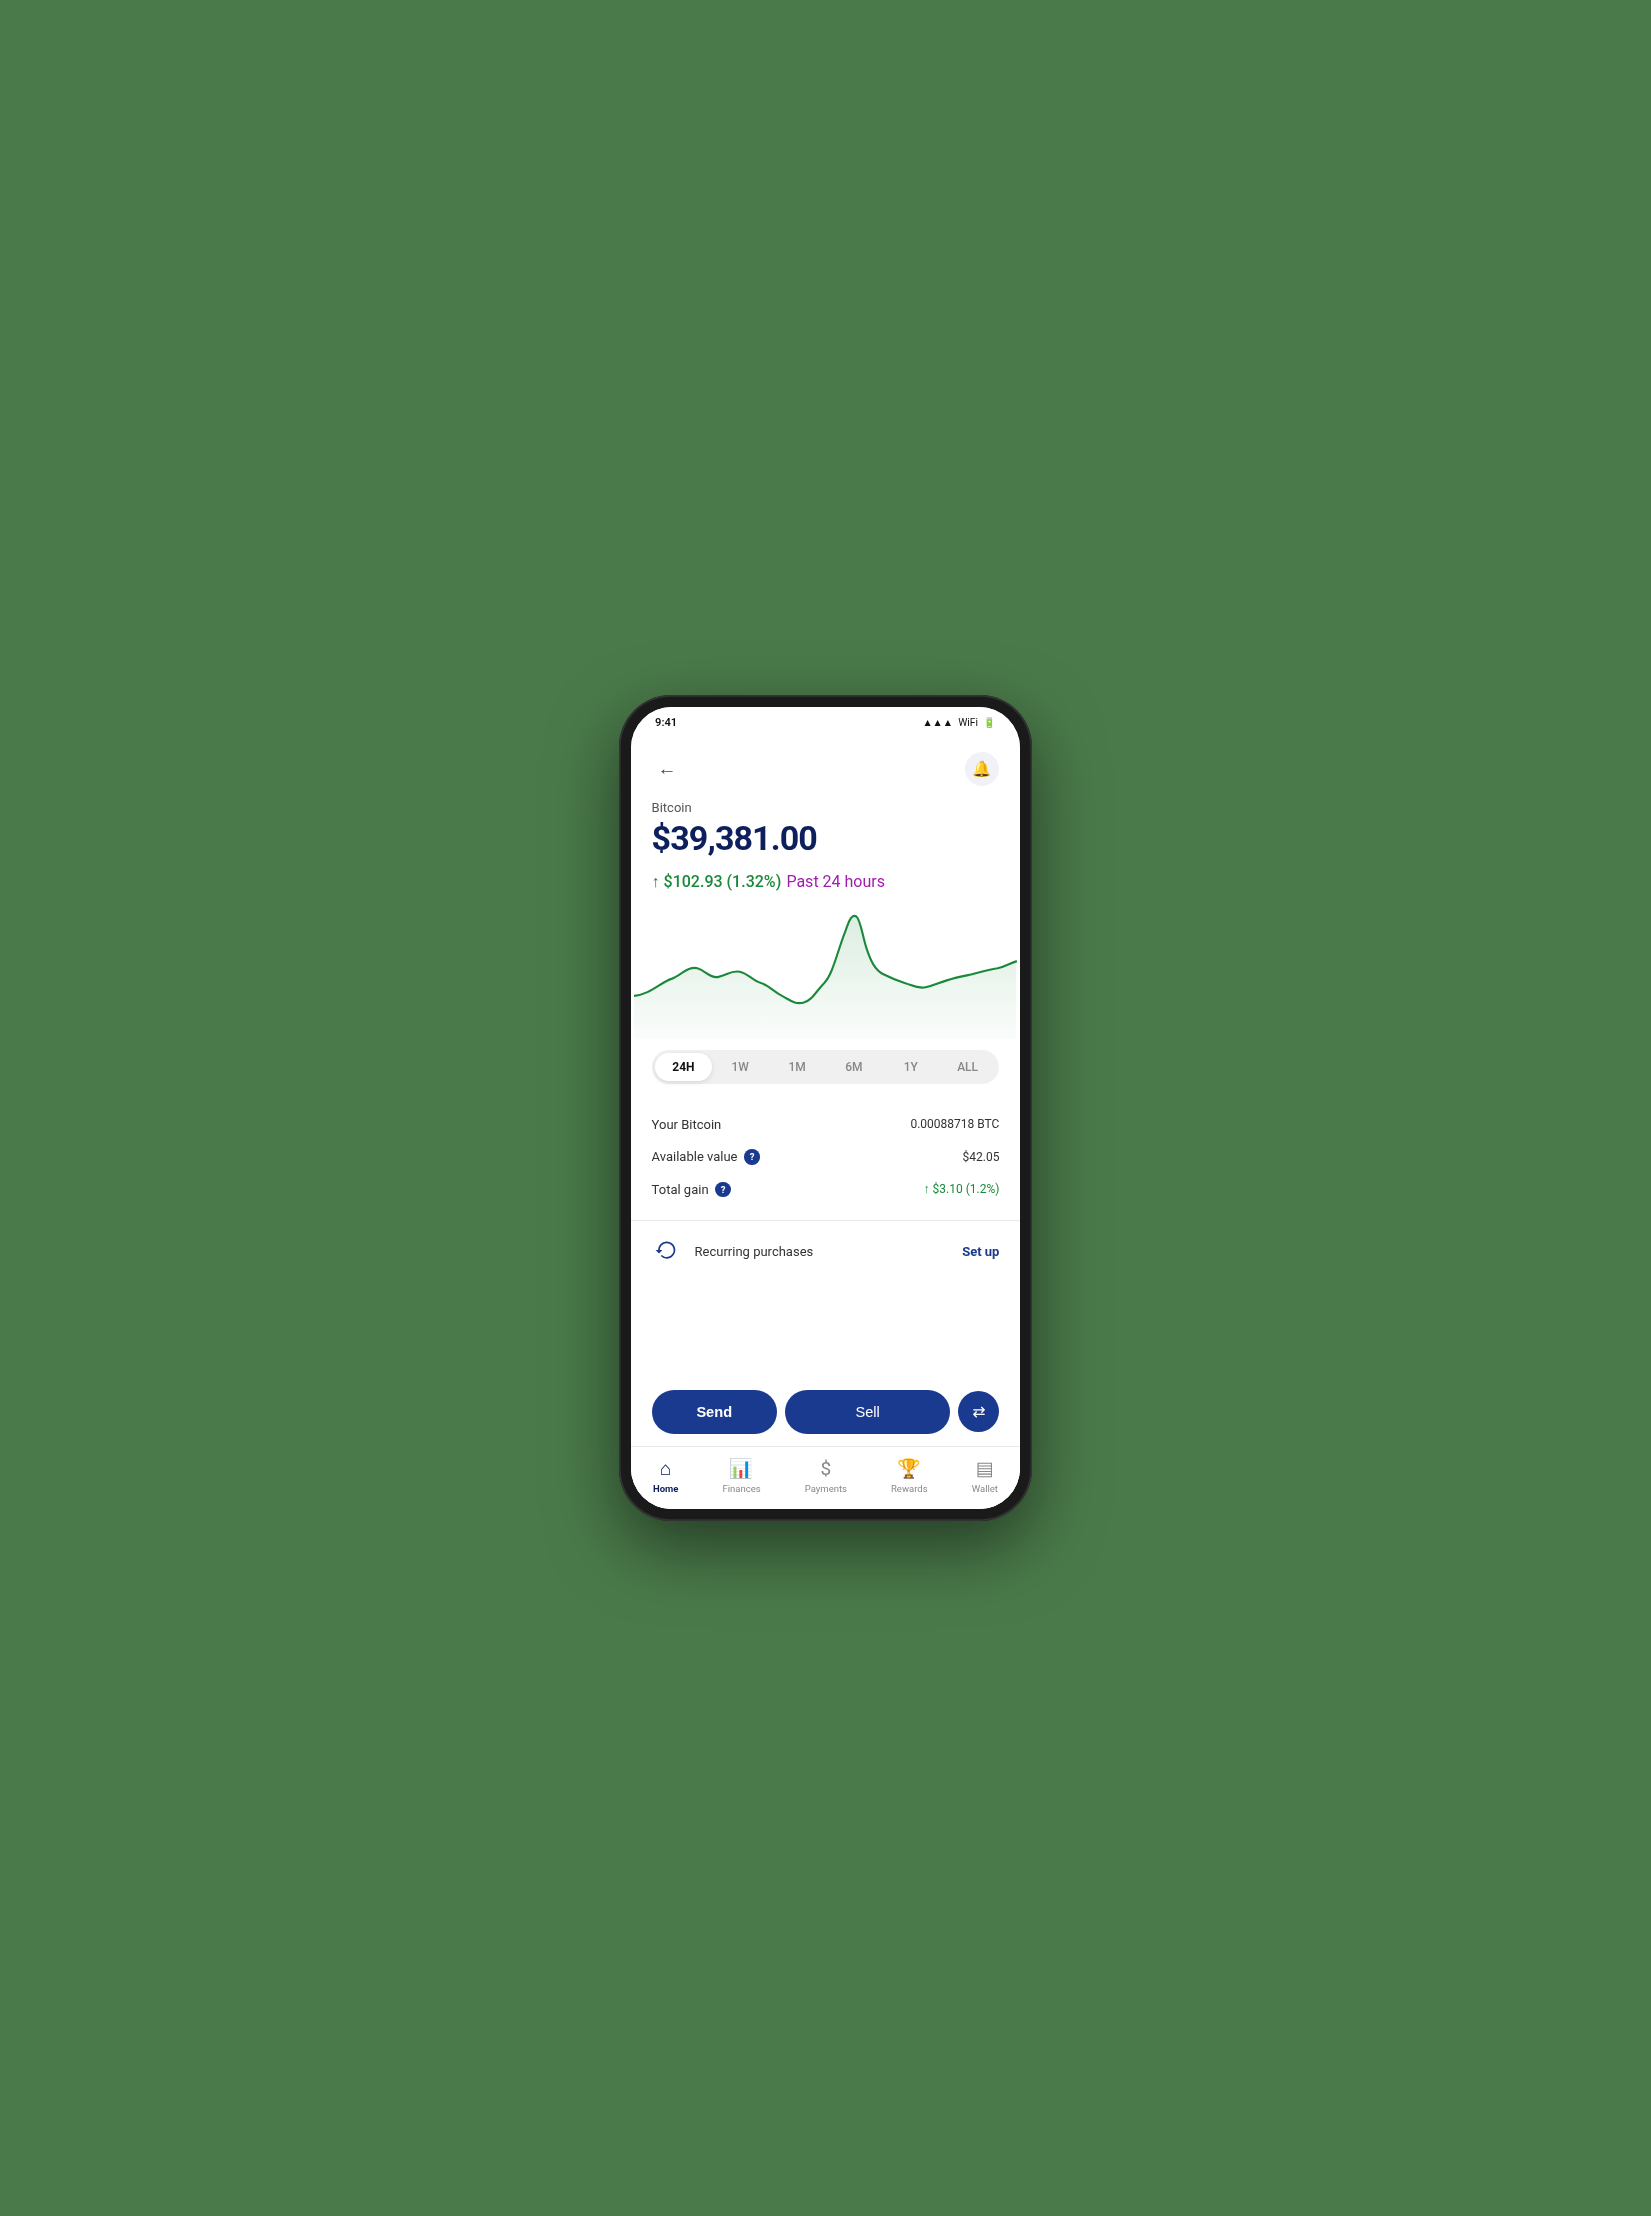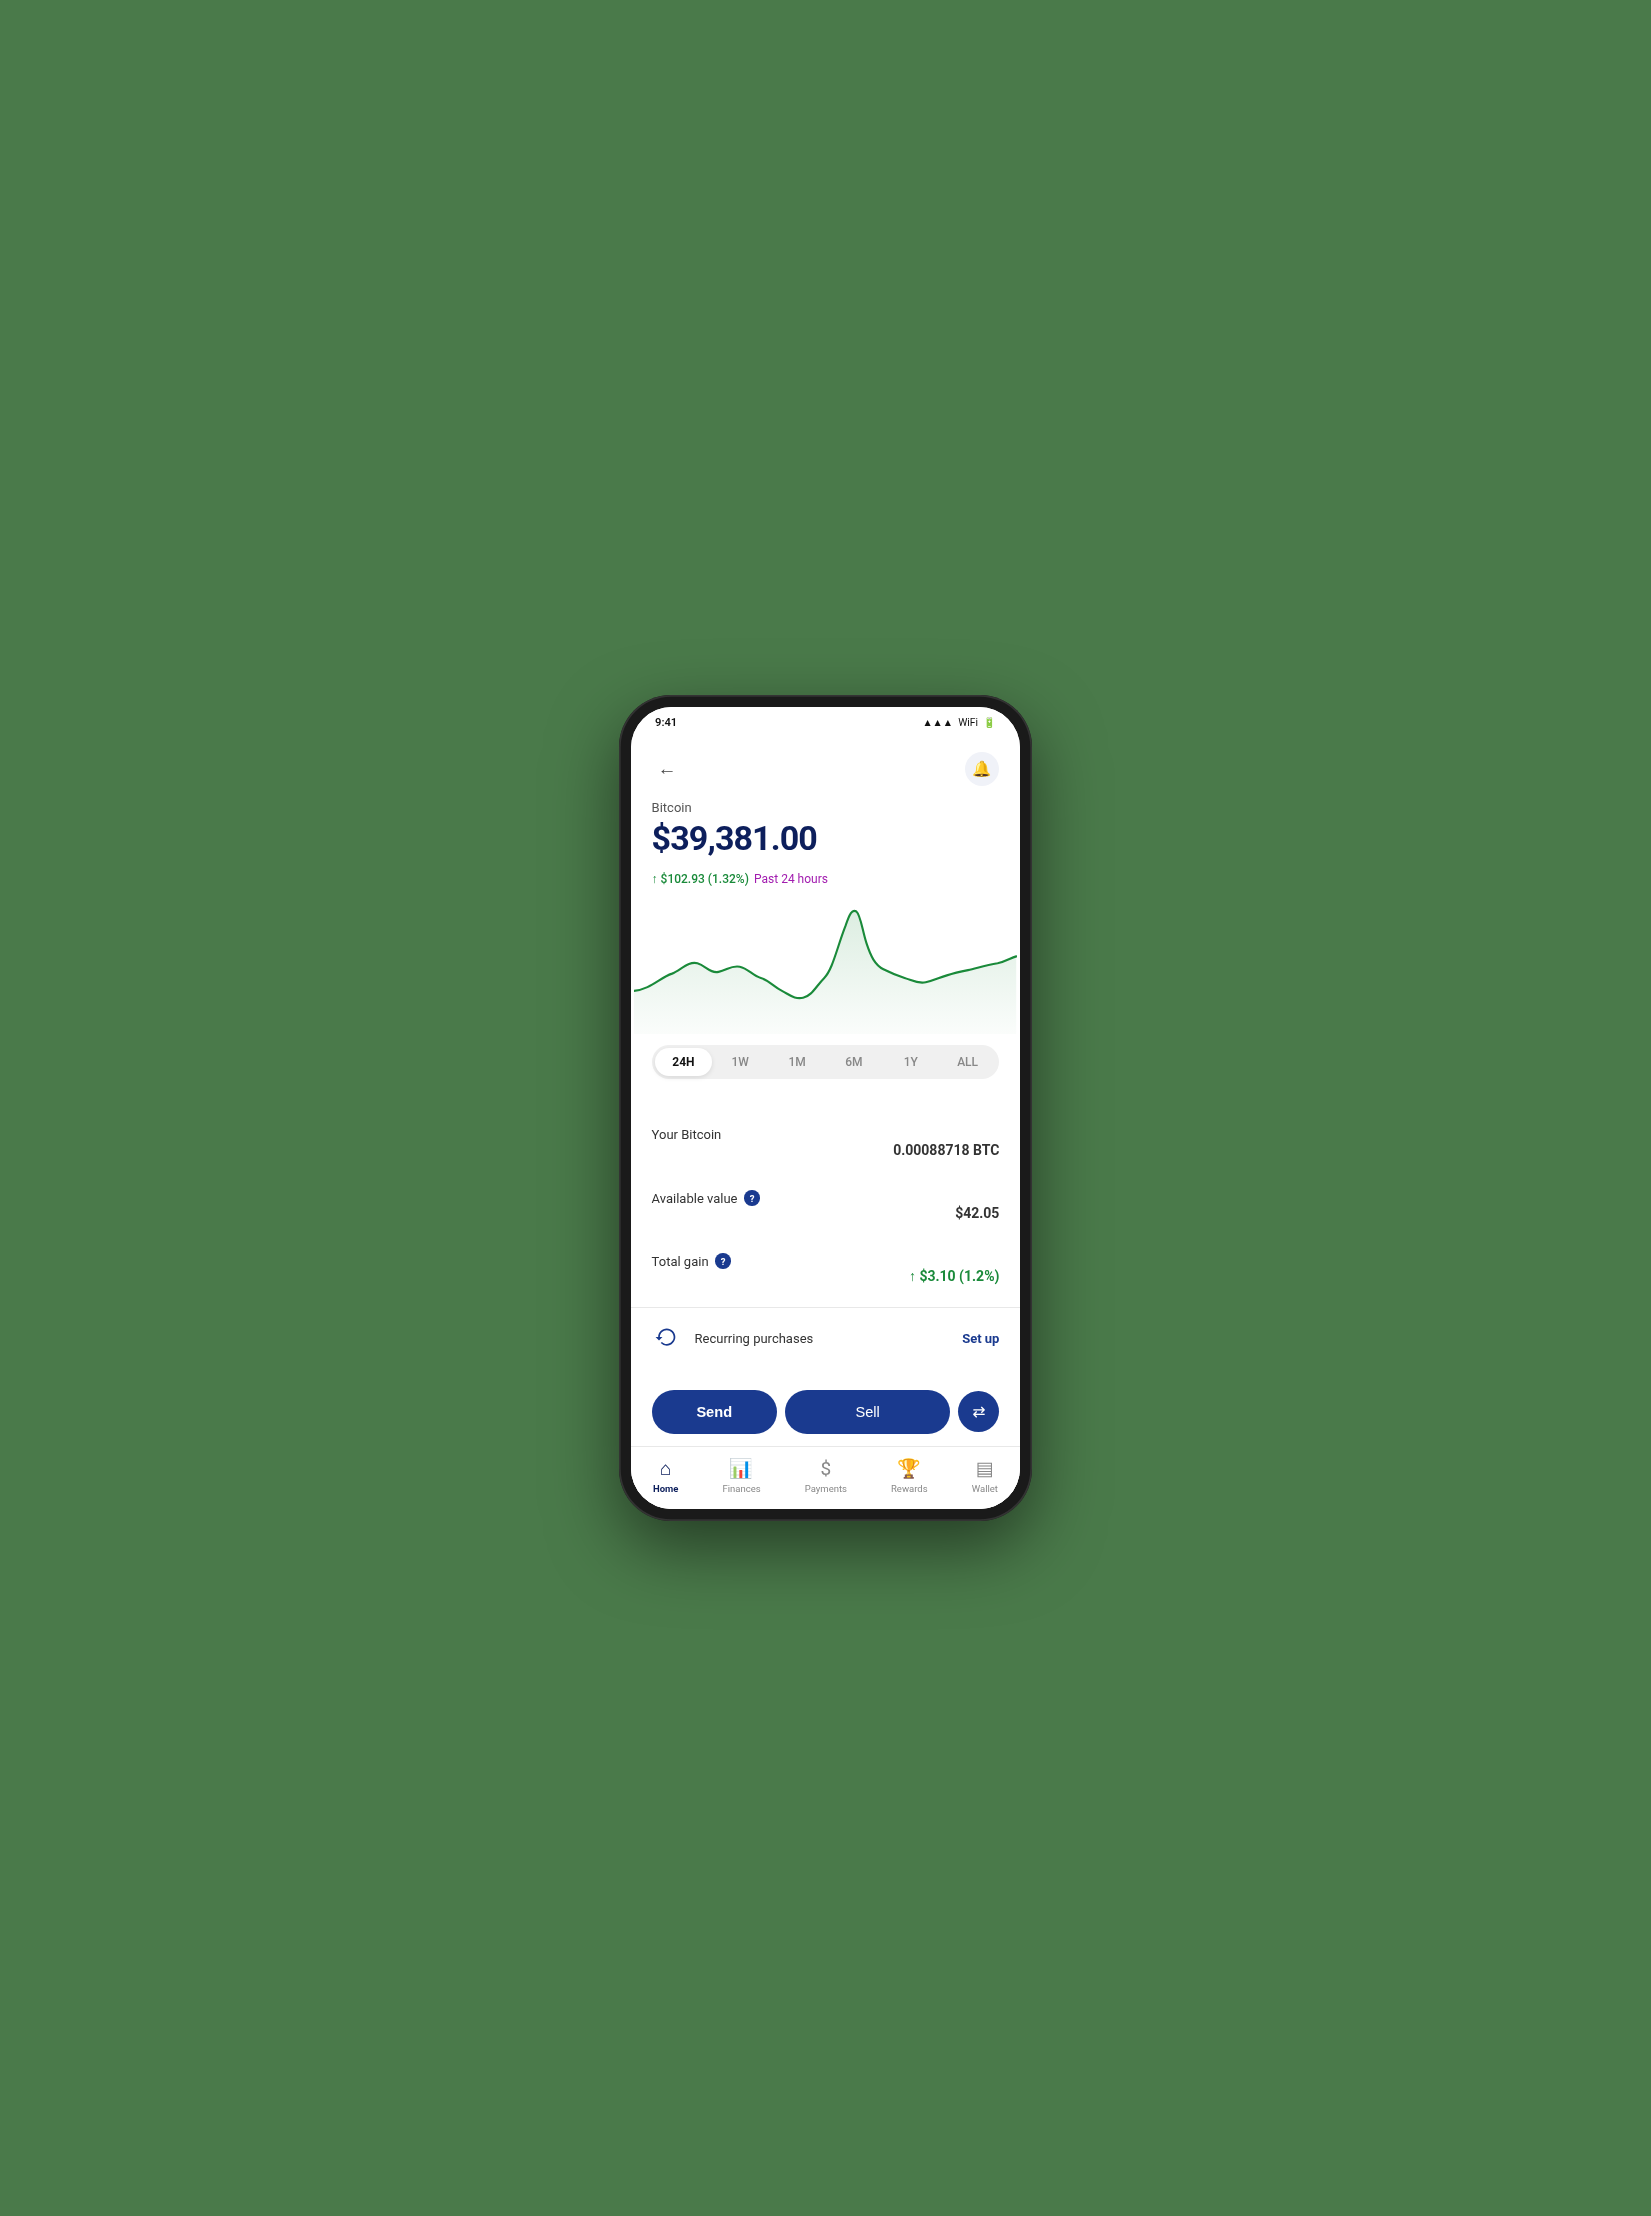--- a/index.html
+++ b/index.html
@@ -107,21 +107,21 @@
       font-size: 34px;
       font-weight: 700;
       color: #0d1f5c;
       letter-spacing: -0.9px;
       margin-bottom: 14px;
     }
     .price-change {
       display: flex;
       align-items: center;
       gap: 5.2px;
-      font-size: 12px;
+      font-size: 16px;
     }
     .change-positive {
       color: #1a8a3a;
       font-weight: 500;
     }
     .arrow-up {
       display: inline-block;
       color: #1a8a3a;
     }
     .period-label {
@@ -188,24 +188,23 @@
       border-radius: 50%;
       display: flex;
       align-items: center;
       justify-content: center;
       font-size: 9.5px;
       color: #fff;
       font-weight: 700;
       cursor: pointer;
     }
     .stat-value {
-      font-size: 14px;
+      font-size: 12px;
       color: #333;
-      font-weight: 700;
-      margin-top: 30px;
+      font-weight: 400;
     }
     .stat-value.positive {
       color: #1a8a3a;
     }
     
     .divider {
       height: 0.9px;
       background: #e8e8e8;
       margin: 0 0;
     }

